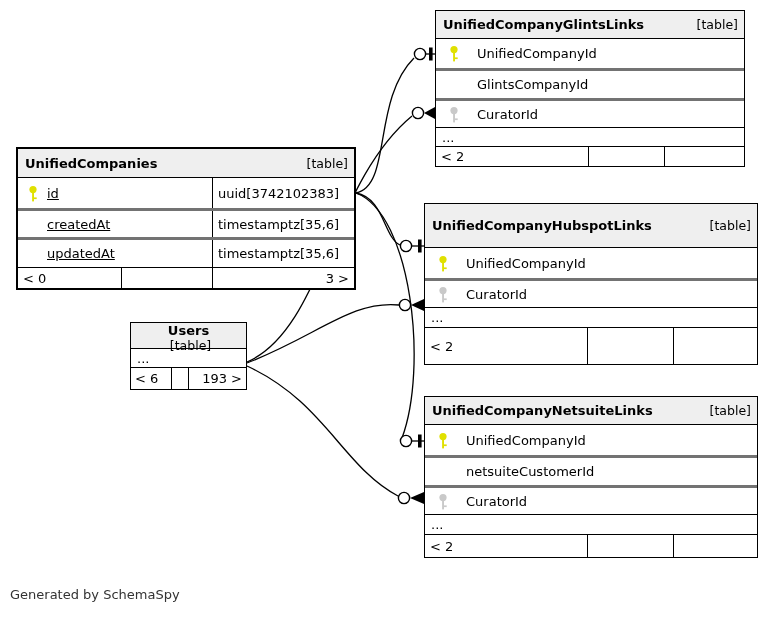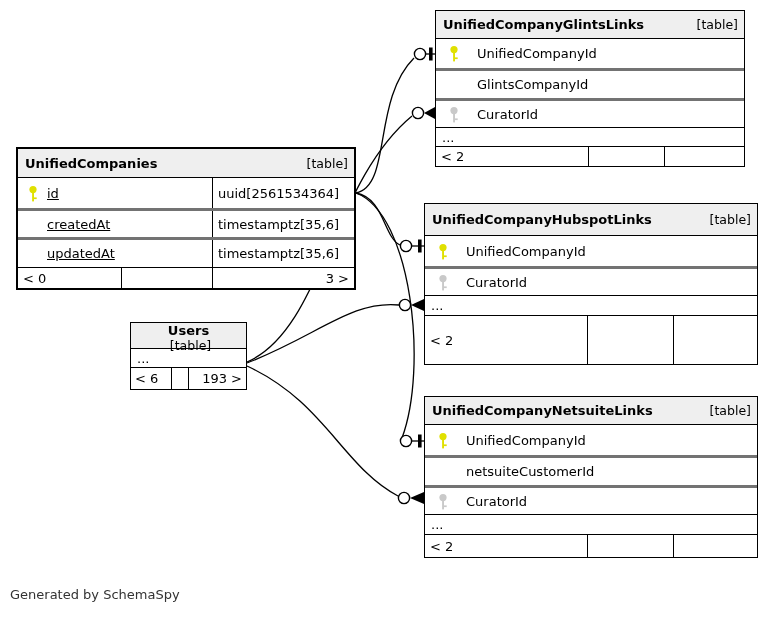--- a/index.html
+++ b/index.html
@@ -84,21 +84,21 @@
       <div class="namecell">
         <span class="keyspace key-pk">
           <svg class="kicon" width="12" height="17" viewBox="0 0 12 17">
             <circle cx="6" cy="4.6" r="3.6" fill="currentColor"></circle>
             <rect x="5.1" y="7.6" width="1.9" height="8.8" fill="currentColor"></rect>
             <rect x="7" y="12.4" width="2.7" height="1.7" fill="currentColor"></rect>
           </svg>
         </span>
         <span class="coltext">id</span>
       </div>
-      <div class="typecell">uuid[2561534364]</div>
+      <div class="typecell">uuid[3742102383]</div>
     </div>
     <div class="row" style="height:29px;">
       <div class="namecell">
         <span class="keyspace"></span>
         <span class="coltext">createdAt</span>
       </div>
       <div class="typecell">timestamptz[35,6]</div>
     </div>
     <div class="row" style="height:30px;">
       <div class="namecell">
@@ -164,21 +164,21 @@
     </div>
     <div class="ellipsis-row" style="height:19px;">...</div>
     <div class="tbl-footer">
       <div class="fcell sep" style="width:153px;">&lt; 2</div>
       <div class="fcell sep mid" style="width:76px;"></div>
       <div class="fcell right"></div>
     </div>
   </div>
 
   <div class="db-table links" style="left:424px;top:203px;width:334px;height:162px;">
-    <div class="tbl-header" style="height:32px;">
+    <div class="tbl-header" style="height:44px;">
       <span class="tbl-name">UnifiedCompanyHubspotLinks</span>
       <span class="tbl-tag">[table]</span>
     </div>
     <div class="row" style="height:30px;">
       <div class="namecell">
         <span class="keyspace key-pk">
           <svg class="kicon" width="12" height="17" viewBox="0 0 12 17">
             <circle cx="6" cy="4.6" r="3.6" fill="currentColor"></circle>
             <rect x="5.1" y="7.6" width="1.9" height="8.8" fill="currentColor"></rect>
             <rect x="7" y="12.4" width="2.7" height="1.7" fill="currentColor"></rect>

